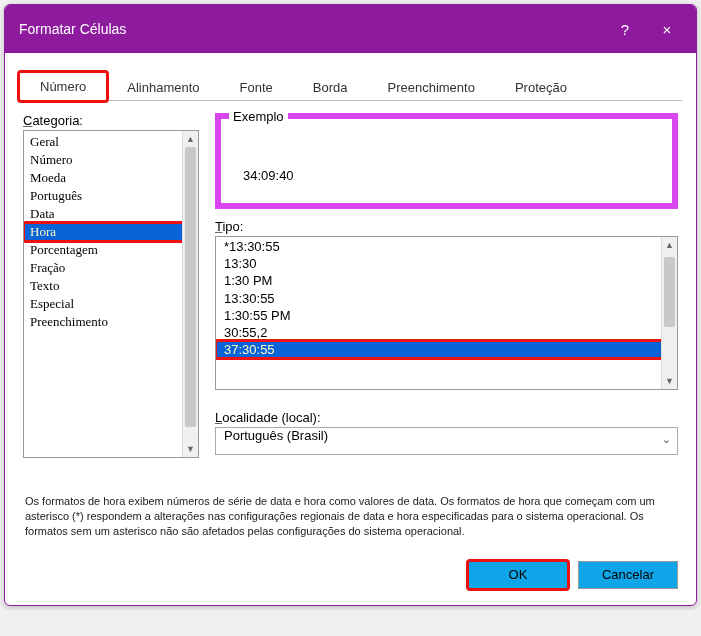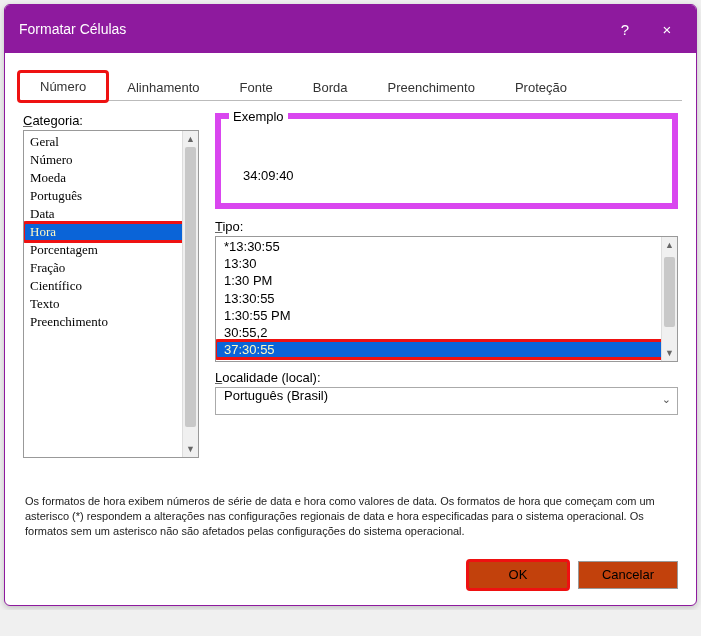--- a/index.html
+++ b/index.html
@@ -101,24 +101,24 @@
   position: relative; top: -20px; left: -4px;
   background: #fff; padding: 0 4px; display: inline-block;
   font-size: 13px;
 }
 .fieldset-ex .example-val {
   position: relative; top: -8px; padding-left: 10px; margin-top: 32px;
 }
 .typelist {
   border: 1px solid #999;
   background: #fff;
-  height: 126px;
+  height: 154px;
   position: relative;
   overflow: hidden;
-  margin-bottom: 8px;
+  margin-bottom: 20px;
 }
 .typelist .items { padding: 1px 0; }
 .typelist .item {
   padding: 0 8px; line-height: 17.2px; cursor: pointer;
 }
 .typelist .item.selected {
   background: #0a64d8; color: #fef9c3;
 }
 .typelist .scrollbar .thumb { top: 20px; height: 70px; }
 .select {
@@ -139,21 +139,21 @@
   color: #222;
   line-height: 1.35;
   padding: 0 2px;
 }
 .footer {
   display: flex; justify-content: flex-end; gap: 10px;
   padding: 10px 18px 16px 18px;
 }
 .btn {
   min-width: 100px; height: 28px;
-  border: 1px solid #999; background: #c2410c;
+  border: 1px solid #999; background: #0ea5e9;
   font-size: 13px; cursor: pointer;
   display: flex; align-items: center; justify-content: center;
 }
 .btn.primary { border: 1.5px solid #0a64d8; }
 
 .hl { outline: 3px solid #e11; outline-offset: -1px; border-radius: 2px; }
 </style>
 </head>
 <body>
 
@@ -183,22 +183,22 @@
         <div class="listbox">
           <div class="items">
             <div class="item">Geral</div>
             <div class="item">Número</div>
             <div class="item">Moeda</div>
             <div class="item">Português</div>
             <div class="item">Data</div>
             <div class="item selected hl">Hora</div>
             <div class="item">Porcentagem</div>
             <div class="item">Fração</div>
-            <div class="item">Científico</div>
             <div class="item">Texto</div>
+            <div class="item">Especial</div>
             <div class="item">Preenchimento</div>
           </div>
           <div class="scrollbar">
             <div class="arrow">▲</div>
             <div class="thumb"></div>
             <div class="arrow" style="position:absolute;bottom:0;left:0;right:0">▼</div>
           </div>
         </div>
       </div>
 

